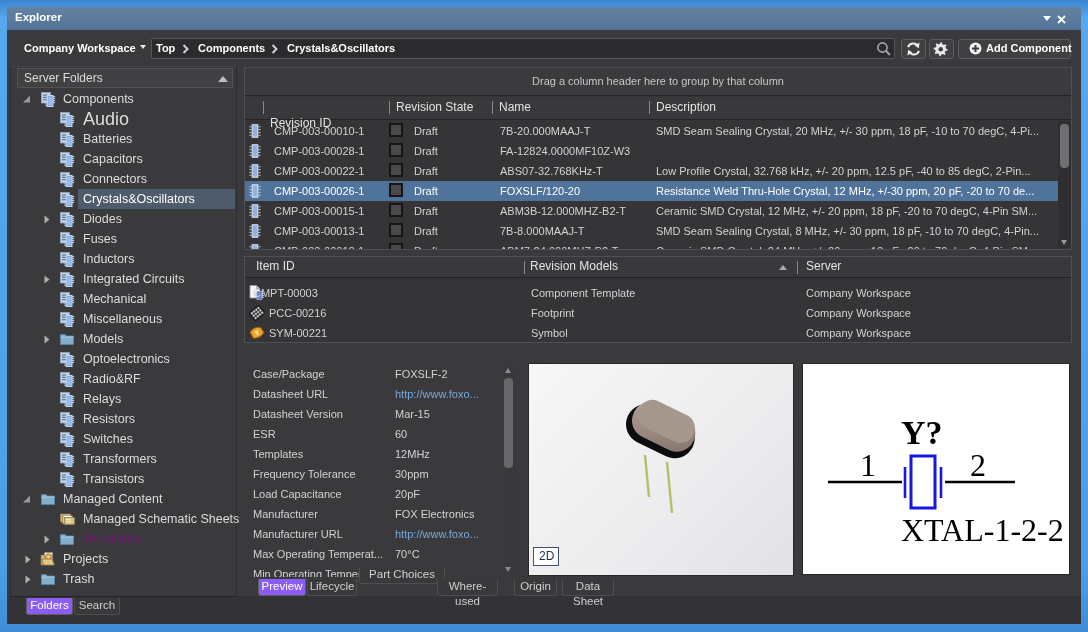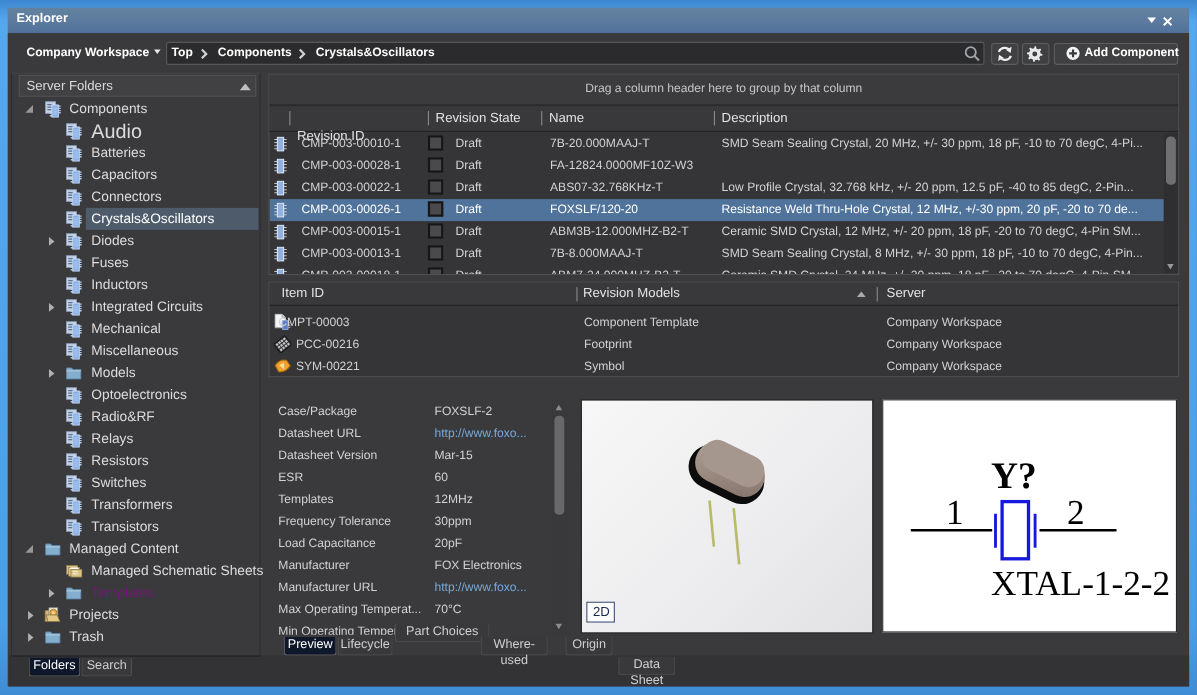--- a/index.html
+++ b/index.html
@@ -15,21 +15,21 @@
  background:linear-gradient(180deg,#63829f 0%,#5d7c9e 45%,#52719a 100%)}
 .titlebar .cap{position:absolute;left:8px;top:4px;font-size:11.5px;font-weight:bold;color:#fff}
 .panel{position:absolute;background:#353537;border:1px solid #505054}
 .hline{position:absolute;background:#242426;height:1px}
 .vsep{position:absolute;width:1px;height:13px;background:#88898b;top:5px}
 .colh{position:absolute;font-size:12px;color:#e2e2e4;top:3px}
 .cb{position:absolute;width:14px;height:14px;background:#4a4a4c;border:2px solid #161617}
 .link{color:#74a9dc}
 .tab{position:absolute;height:17px;background:#39393b;border:1px solid #4e4e50;border-top:none;
  border-radius:0 0 3px 3px;font-size:11.5px;color:#cfcfd1;text-align:center;line-height:15px}
-.tab.on{background:#0f172a;border-color:#5e5e60;color:#fff}
+.tab.on{background:#8b5cf6;border-color:#5e5e60;color:#fff}
 .btn{position:absolute;background:#404042;border:1px solid #5c5d5f;border-radius:3px}
 svg{display:block}
 .ic{position:absolute;width:16px;height:16px}
 </style></head><body>
 <svg width="0" height="0" style="position:absolute">
 <defs>
 <g id="fstack">
  <rect x="1.5" y="1.5" width="9" height="10.5" fill="#c7d3e6" stroke="#8fa5c4" stroke-width="0.8"></rect>
  <rect x="3" y="3.5" width="4.5" height="1.2" fill="#5a7294"></rect>
  <rect x="3" y="5.8" width="4.5" height="1.2" fill="#5a7294"></rect>
@@ -457,12 +457,12 @@
 </svg>
 <div class="abs" style="left:8px;top:596px;width:1073px;height:28px;background:#333336"></div>
 <div class="hline" style="left:11px;top:596px;width:226px"></div>
 <div class="tab on" style="left:26px;top:598px;width:47px">Folders</div>
 <div class="tab" style="left:74px;top:598px;width:46px">Search</div>
 <div class="tab on" style="left:258px;top:579px;width:48px">Preview</div>
 <div class="tab" style="left:307px;top:579px;width:50px">Lifecycle</div>
 <div class="tab" style="left:359px;top:567px;width:86px">Part Choices</div>
 <div class="tab" style="left:437px;top:579px;width:61px">Where-used</div>
 <div class="tab" style="left:514px;top:579px;width:43px">Origin</div>
-<div class="tab" style="left:562px;top:597px;width:52px">Data Sheet</div>
+<div class="tab" style="left:562px;top:579px;width:52px">Data Sheet</div>
 </body></html>

